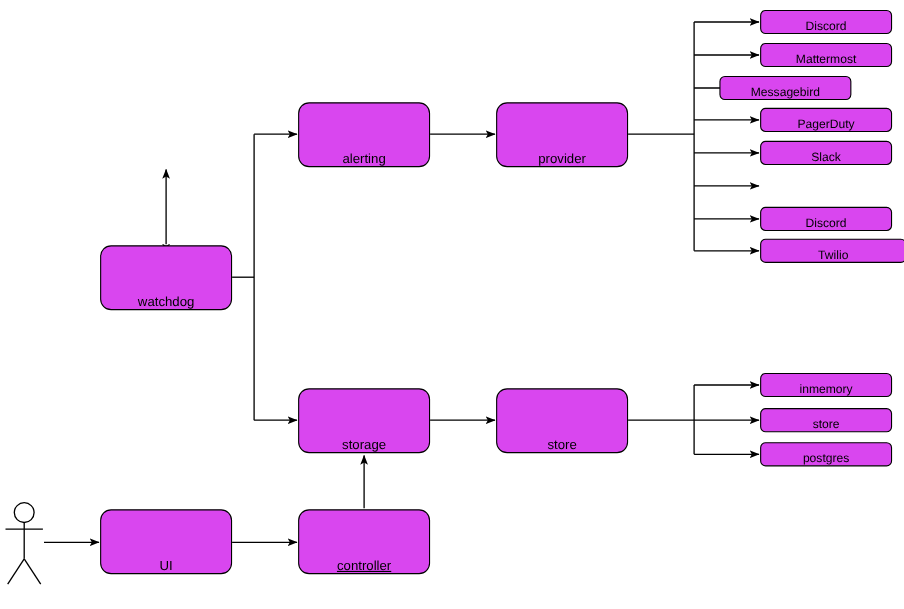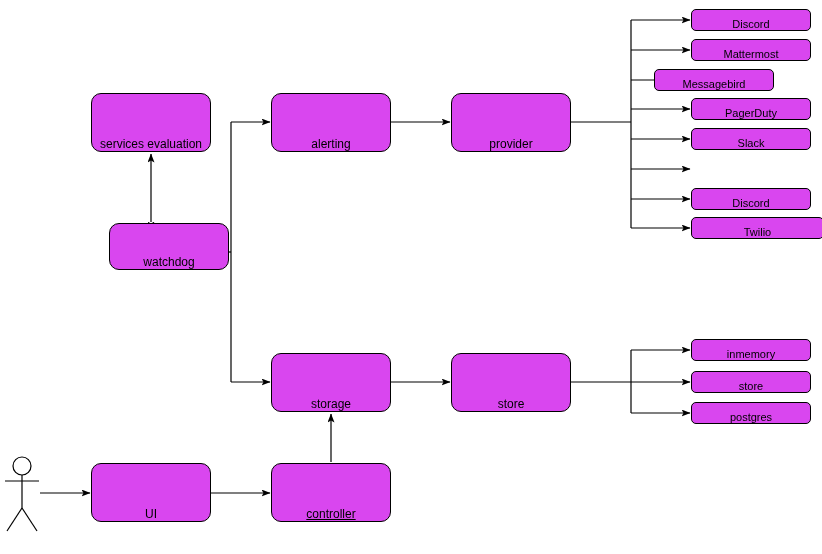--- a/index.html
+++ b/index.html
@@ -109,25 +109,22 @@
       <g>
         <circle cx="22" cy="466" r="9" fill="#ffffff"></circle>
         <line x1="22" y1="475" x2="22" y2="508"></line>
         <line x1="5" y1="481" x2="39" y2="481"></line>
         <line x1="22" y1="508" x2="7" y2="531"></line>
         <line x1="22" y1="508" x2="37" y2="531"></line>
       </g>
     </g>
   </svg>
 
-  <div class="node node-main" style="left:91px; top:93px; width:120px; height:59px;">
-    <span>services evaluation</span>
-  </div>
 
-  <div class="node node-main" style="left:109px; top:223px; width:120px; height:47px;">
+  <div class="node node-main" style="left:91px; top:223px; width:120px; height:59px;">
     <span>watchdog</span>
   </div>
 
   <div class="node node-main" style="left:271px; top:93px; width:120px; height:59px;">
     <span>alerting</span>
   </div>
 
   <div class="node node-main" style="left:451px; top:93px; width:120px; height:59px;">
     <span>provider</span>
   </div>

